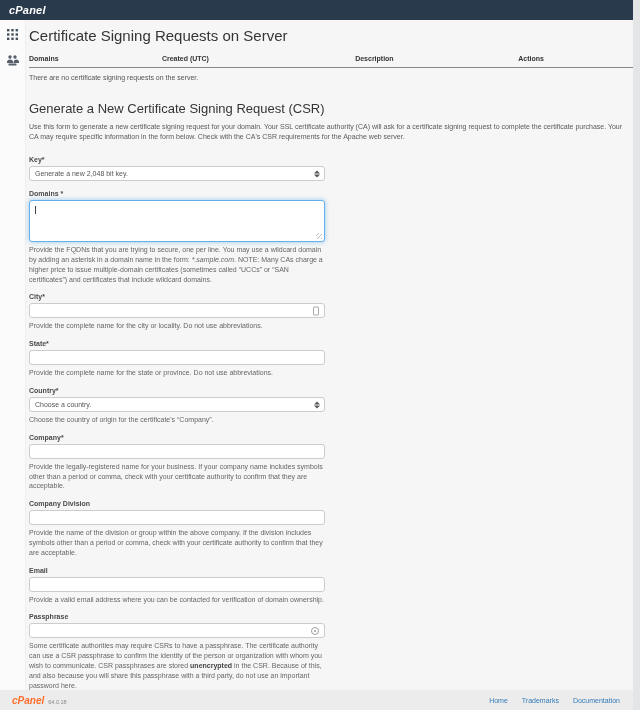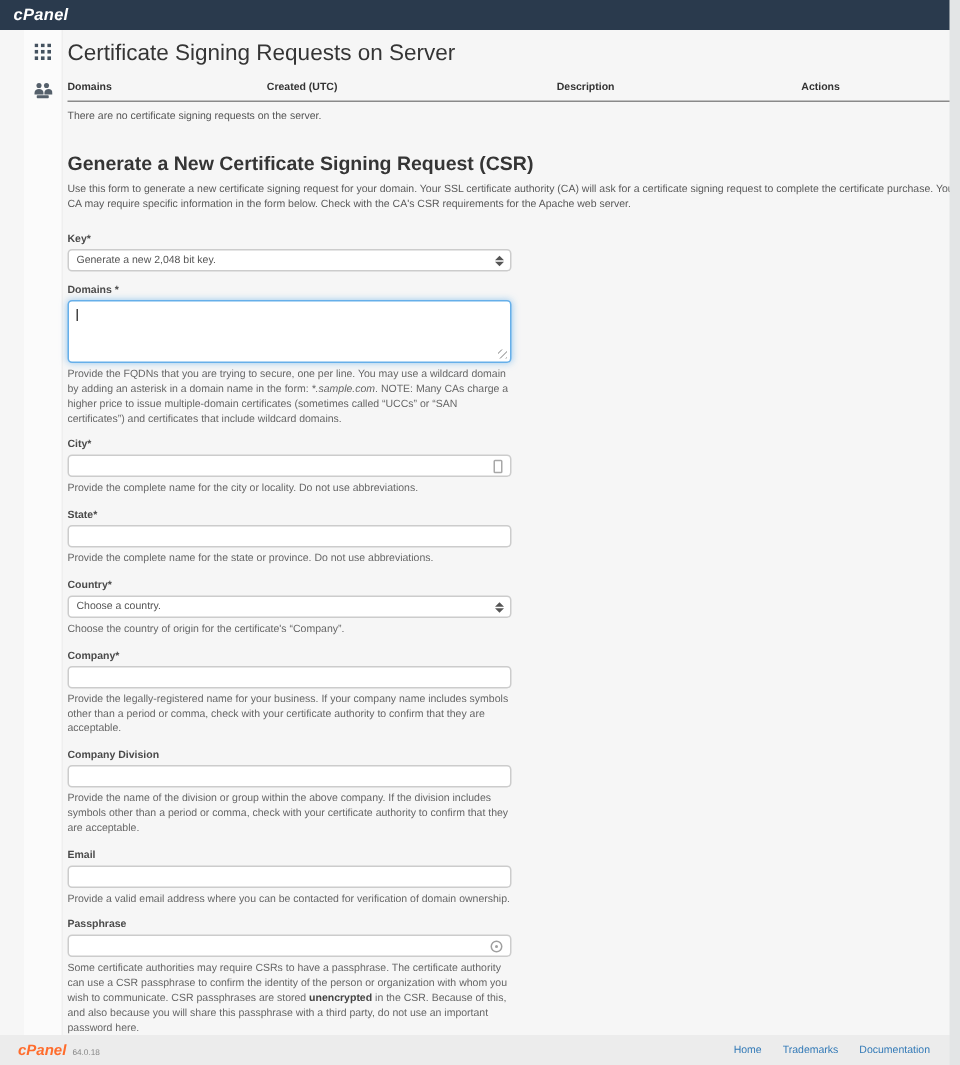--- a/index.html
+++ b/index.html
@@ -4,30 +4,30 @@
 <style>
   html,body{margin:0;padding:0;}
   body{
     width:640px;height:710px;overflow:hidden;position:relative;
     font-family:"Liberation Sans",sans-serif;background:#f6f6f6;color:#333;
   }
   
   .navbar{height:20px;background:#2a3a4d;display:flex;align-items:center;padding-left:9px;}
   .navbar .logo{color:#fff;font-style:italic;font-weight:bold;font-size:11px;letter-spacing:.2px;}
   
-  .shell{display:flex;height:690px;margin-left:16px;}
+  .shell{display:flex;height:690px;}
   .sidebar{width:25px;background:#fbfbfb;border-right:1px solid #efefef;padding-top:8px;
     display:flex;flex-direction:column;align-items:center;gap:12px;flex:0 0 25px;}
   .side-icon{width:13px;height:13px;display:flex;align-items:center;justify-content:center;cursor:pointer;}
   .main{flex:1;padding:5px 8px 0 3px;position:relative;}
   
   .scroll-strip{position:absolute;top:0;right:0;width:7px;height:710px;background:#e3e5e6;z-index:9;}
   
   h1{font-size:15px;font-weight:normal;color:#353535;margin:2px 0 8px 0;}
-  h2{font-size:13px;font-weight:bold;color:#353535;margin:18px 0 5px 0;}
+  h2{font-size:13px;font-weight:normal;color:#353535;margin:18px 0 5px 0;}
   
   .csr-table{width:604px;}
   .csr-head{display:grid;grid-template-columns:22% 32% 27% 19%;font-size:7px;font-weight:bold;
     color:#333;padding:3px 0 5px 0;border-bottom:1px solid #8a8a8a;}
   .csr-empty{font-size:7px;color:#555;padding:6px 0 2px 0;}
   
   .intro{font-size:7px;color:#5a5a5a;line-height:1.45;width:604px;margin:6px 0 14px 0;}
   
   .form-group{width:296px;margin-bottom:9px;}
   .form-group label{display:block;font-size:7px;font-weight:bold;color:#4a4a4a;margin-bottom:3px;}

